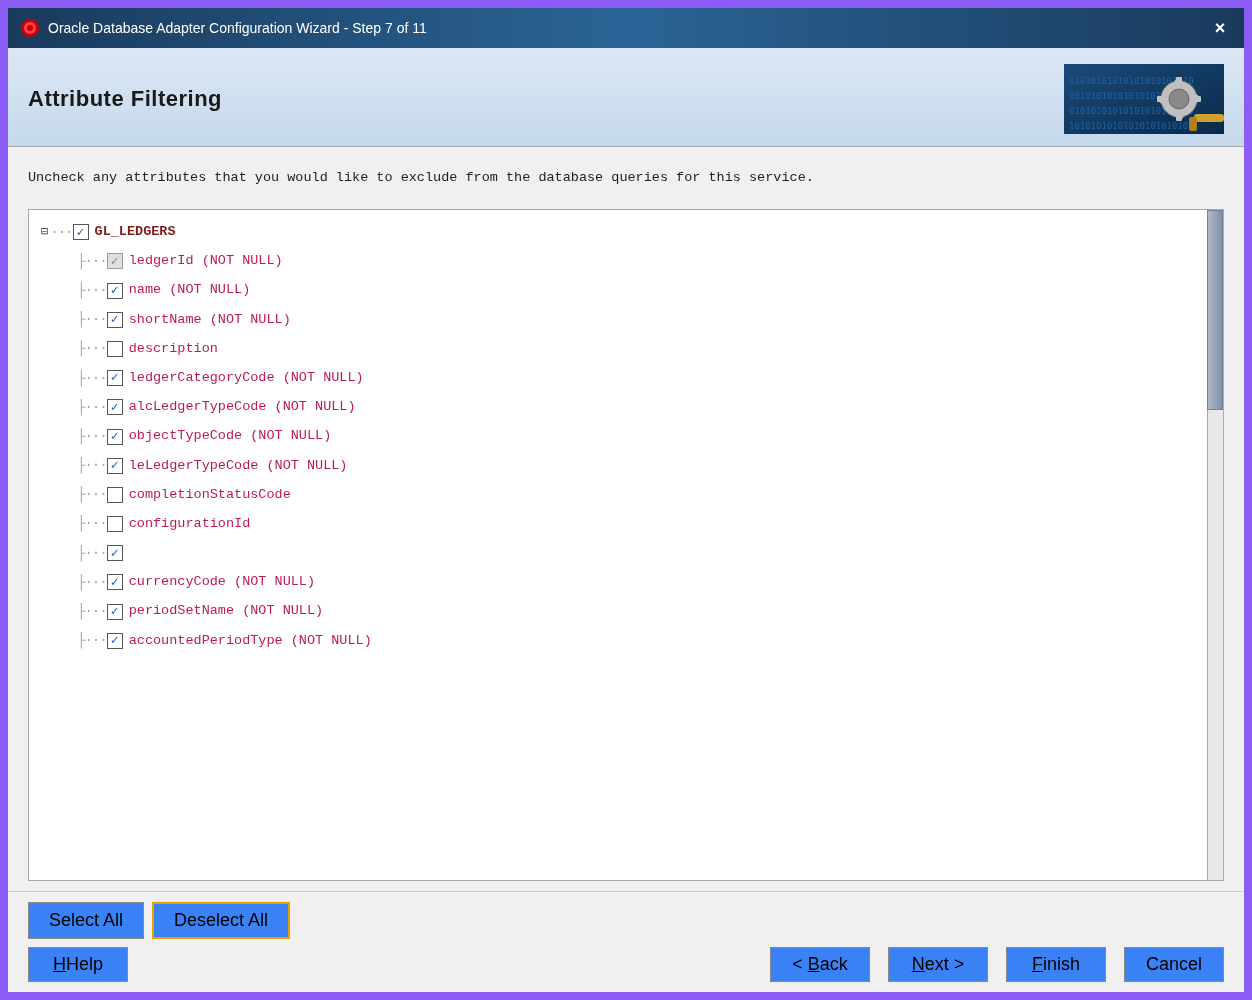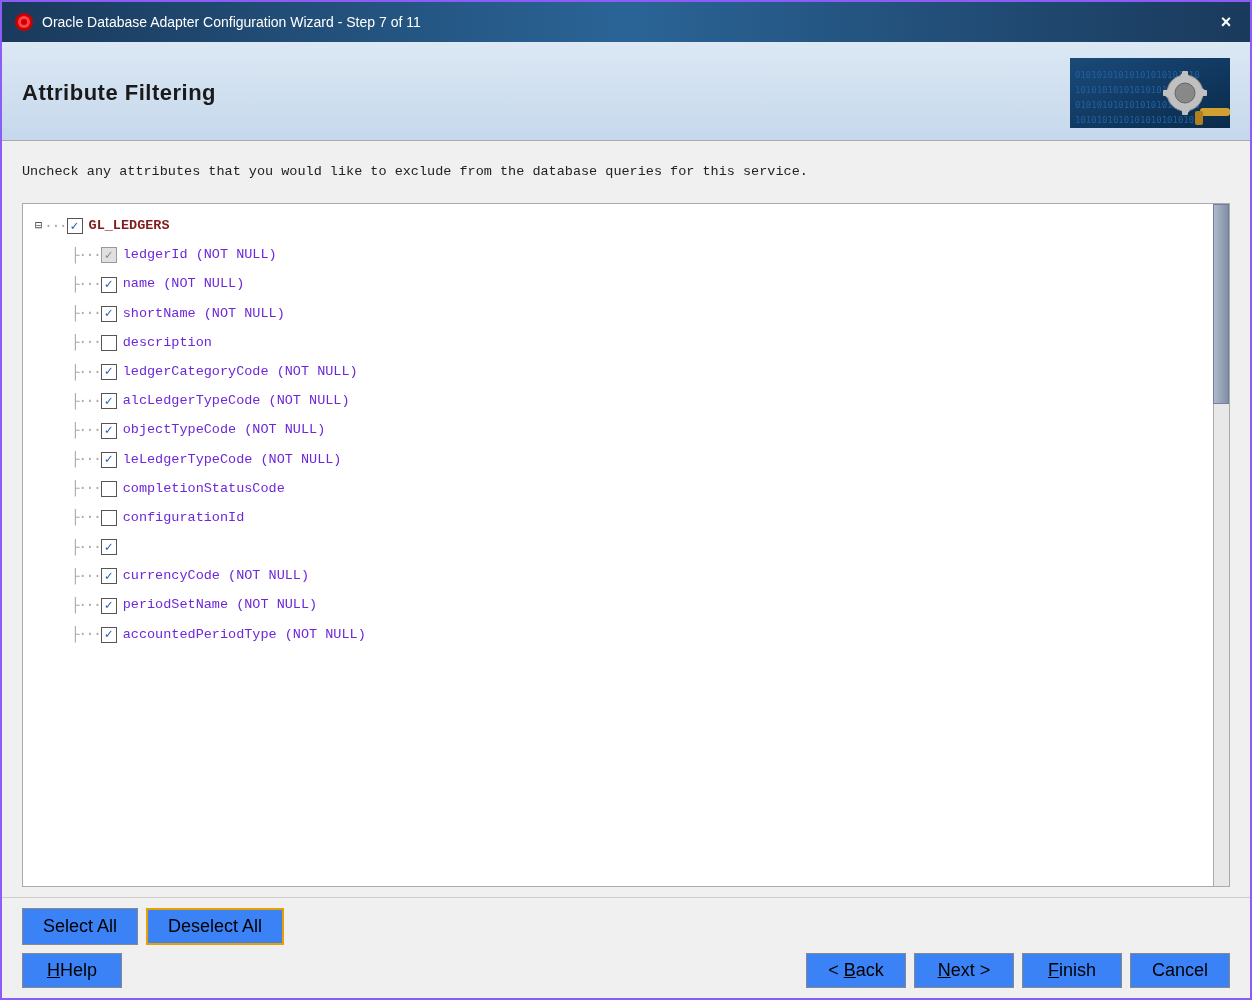--- a/index.html
+++ b/index.html
@@ -9,21 +9,21 @@
       background: #f0f0f0;
       display: flex;
       justify-content: center;
       align-items: center;
       min-height: 100vh;
     }
     .window {
       width: 1252px;
       min-height: 1000px;
       background: #f0f0f0;
-      border: 2px solid #8b5cf6;
+      border: 8px solid #8b5cf6;
       box-shadow: 4px 4px 12px rgba(0,0,0,0.4);
       display: flex;
       flex-direction: column;
     }
     .title-bar {
       background: linear-gradient(to right, #1a3a5c, #2a6496, #1a3a5c);
       color: white;
       padding: 8px 12px;
       display: flex;
       align-items: center;
@@ -179,21 +179,21 @@
       color: #888;
       font-size: 13px;
       font-weight: bold;
     }
     .checkbox.unchecked {
       background: white;
     }
     .node-label {
       font-family: 'Courier New', Courier, monospace;
       font-size: 13.5px;
-      color: #6d28d9;
+      color: #be185d;
     }
     .node-label.root-label {
       font-weight: bold;
       color: #7f1d1d;
     }
     .bottom-buttons-area {
       padding: 10px 20px;
       border-top: 1px solid #ccc;
       background: #f0f0f0;
     }
@@ -215,21 +215,21 @@
       border: 2px solid #e8a000;
       outline: none;
     }
     .nav-buttons-row {
       display: flex;
       justify-content: space-between;
       align-items: center;
     }
     .nav-right {
       display: flex;
-      gap: 8px;
+      gap: 18px;
     }
     
     .dotted-line {
       display: inline-block;
       color: #aaa;
       font-family: monospace;
       letter-spacing: -1px;
     }
   </style>
 </head>

